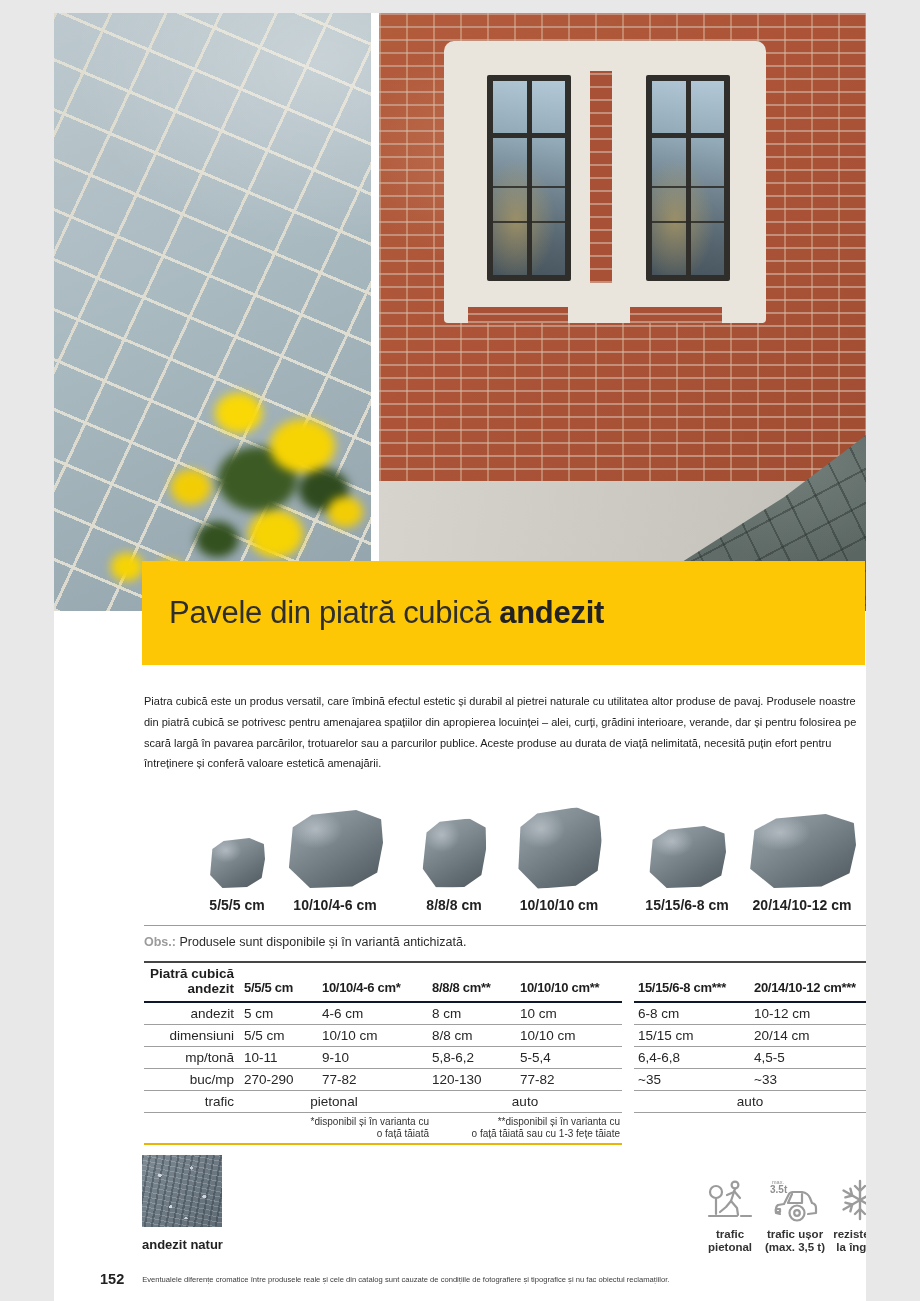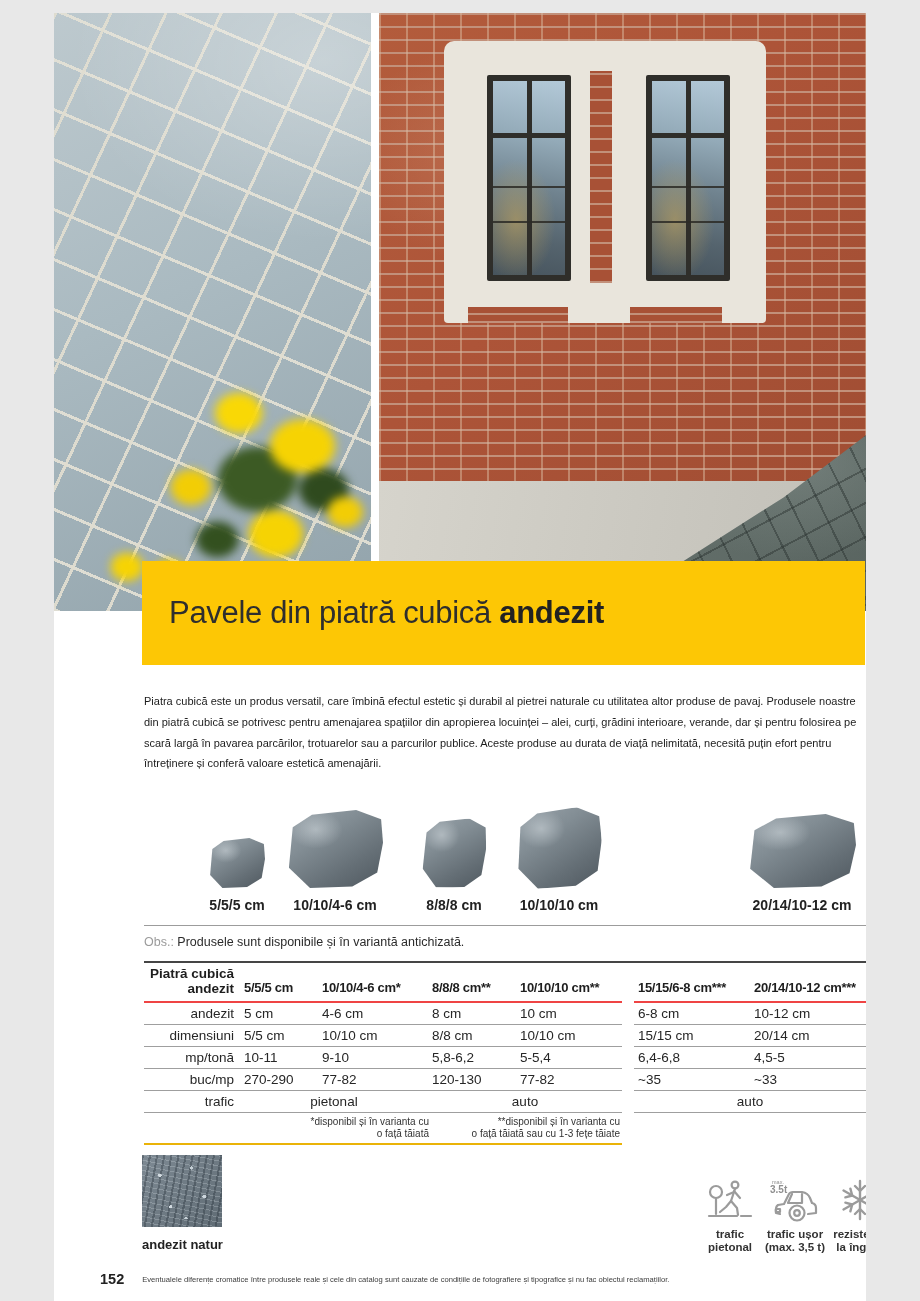--- a/index.html
+++ b/index.html
@@ -92,27 +92,27 @@
   .product.p1 { left:93px; }  .product.p1 .stone { width:56px;  height:50px; }
   .product.p2 { left:191px; } .product.p2 .stone { width:96px;  height:78px; }
   .product.p3 { left:310px; } .product.p3 .stone { width:64px;  height:70px; transform:rotate(2deg); }
   .product.p4 { left:415px; } .product.p4 .stone { width:86px;  height:80px; transform:rotate(-2deg); }
   .product.p5 { left:543px; } .product.p5 .stone { width:78px;  height:62px; }
   .product.p6 { left:658px; } .product.p6 .stone { width:108px; height:74px; }
   .plabel { font-size:14px; font-weight:700; color:#222; white-space:nowrap; }
 
   
   .obs { position:absolute; left:90px; top:912px; width:722px; border-top:1px solid #9c9c9c; padding-top:9px; font-size:12.5px; color:#2b2b2b; }
-  .obs-prefix { color:#9b9b9b; font-weight:400; }
+  .obs-prefix { color:#9b9b9b; font-weight:700; }
 
   
   .spec { position:absolute; left:90px; top:948px; width:722px; border-top:2px solid #454545; display:flex; gap:12px; }
   .tbl-left  { width:478px; display:grid; grid-template-columns:96px 78px 110px 88px 106px; }
   .tbl-right { width:232px; display:grid; grid-template-columns:116px 116px; }
-  .th { height:40px; display:flex; align-items:flex-end; padding:0 0 6px 4px; font-weight:700; font-size:13px; letter-spacing:-0.3px; color:#1e1e1e; border-bottom:2px solid #ef4444; white-space:nowrap; }
+  .th { height:40px; display:flex; align-items:flex-end; padding:0 0 6px 4px; font-weight:700; font-size:13px; letter-spacing:-0.3px; color:#1e1e1e; border-bottom:2px solid #0f172a; white-space:nowrap; }
   .corner { flex-direction:column; align-items:flex-end; justify-content:flex-end; padding:0 6px 5px 0; line-height:1.12; font-size:13.5px; letter-spacing:0; }
   .td { height:22px; display:flex; align-items:center; padding-left:4px; font-size:13.5px; color:#262626; border-bottom:1px solid #9f9f9f; white-space:nowrap; }
   .rowlab { justify-content:flex-end; padding:0 6px 0 0; }
   .span2 { grid-column:span 2; justify-content:center; padding-left:0; }
 
   
   .fnrow { position:absolute; left:90px; top:1100px; width:722px; display:flex; gap:12px; }
   .fn-left  { width:478px; position:relative; height:32px; border-bottom:2px solid #eab308; }
   .fn-right { width:232px; position:relative; height:32px; border-bottom:1px solid #9f9f9f; }
   .fn { position:absolute; top:3px; text-align:right; font-size:10px; line-height:12px; color:#333; white-space:nowrap; }
@@ -193,20 +193,24 @@
         <div class="stone"></div>
         <div class="plabel">10/10/4-6 cm</div>
       </div>
     <div class="product p3">
         <div class="stone"></div>
         <div class="plabel">8/8/8 cm</div>
       </div>
     <div class="product p4">
         <div class="stone"></div>
         <div class="plabel">10/10/10 cm</div>
+      </div>
+    <div class="product p5">
+        <div class="stone"></div>
+        <div class="plabel">15/15/6-8 cm</div>
       </div>
     <div class="product p6">
         <div class="stone"></div>
         <div class="plabel">20/14/10-12 cm</div>
       </div>
   </div>
 
   <div class="obs">
     <b class="obs-prefix">Obs.:</b>
     <span>Produsele sunt disponibile și în variantă antichizată.</span>

